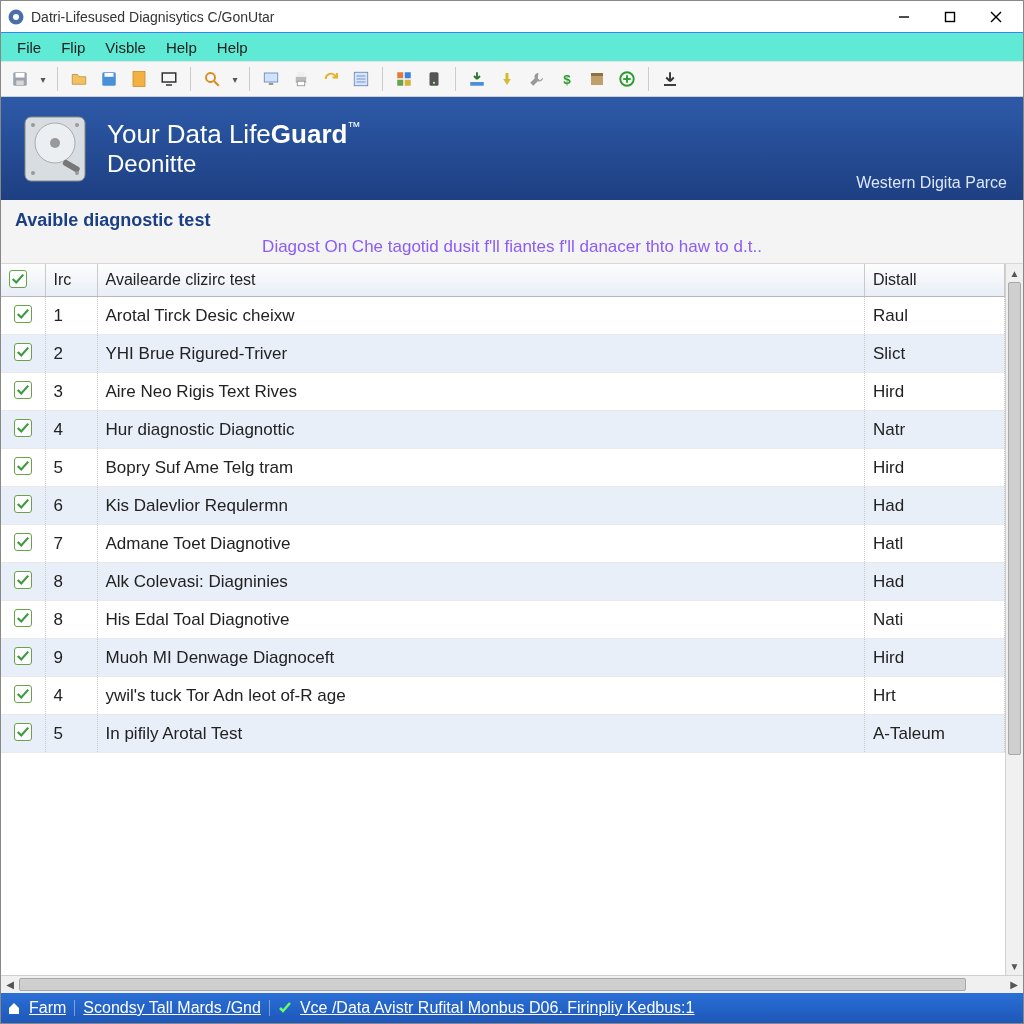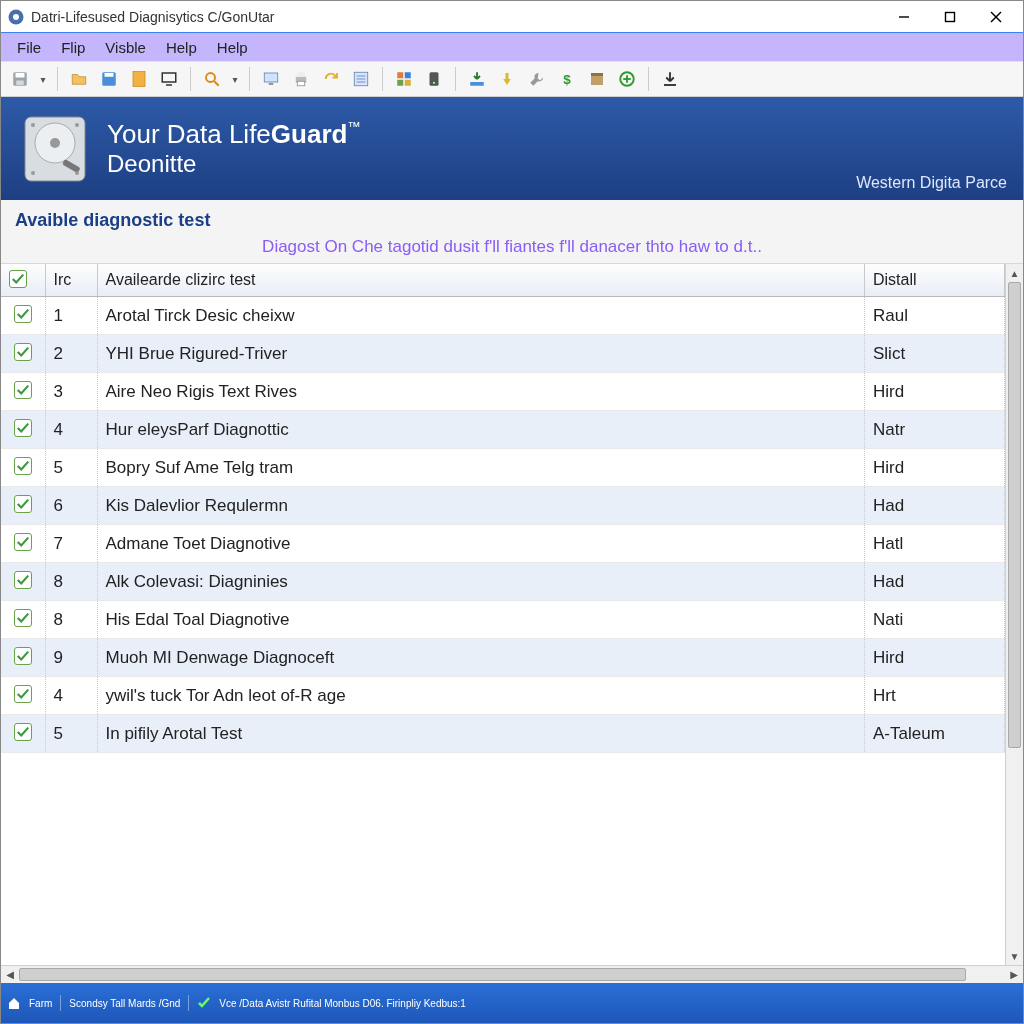--- a/index.html
+++ b/index.html
@@ -8,21 +8,21 @@
 
   
   .titlebar { height: 32px; display: flex; align-items: center; padding: 0 4px; border-bottom: 1px solid #3b82f6; background: #fff; }
   .titlebar .app-icon { width: 18px; height: 18px; margin: 0 6px 0 2px; }
   .titlebar .title { flex: 1; font-size: 14px; color: #333; }
   .win-controls { display: flex; }
   .win-btn { width: 46px; height: 30px; display:flex; align-items:center; justify-content:center; color:#000; cursor:pointer; }
   .win-btn svg { width: 12px; height:12px; }
 
   
-  .menubar { height: 28px; display: flex; align-items: center; padding: 0 6px; background: #c4b5fd; font-size: 15px; color:#222; }
+  .menubar { height: 28px; display: flex; align-items: center; padding: 0 6px; background: #5eead4; font-size: 15px; color:#222; }
   .menubar .menu-item { padding: 3px 10px; cursor:pointer; }
 
   
   .toolbar { height: 36px; display:flex; align-items:center; padding: 2px 6px; background:#f6f6f6; border-top:1px solid #e2e2e2; border-bottom:1px solid #d0d0d0; gap:4px; }
   .tbtn { width:26px; height:26px; display:flex; align-items:center; justify-content:center; border:1px solid transparent; border-radius:3px; cursor:pointer; }
   .tsep { width:1px; height:24px; background:#ccc; margin:0 4px; }
   .tbtn svg { width:18px; height:18px; }
   .dd { width:12px; display:flex; align-items:center; justify-content:center; color:#555; font-size:10px; cursor:pointer; }
 
   
@@ -69,21 +69,21 @@
   .vscroll .track { flex:1; position:relative; }
   .vscroll .thumb { position:absolute; left:2px; right:2px; top:0; height:70%; background:#cfcfcf; border:1px solid #a9a9a9; border-radius:2px; }
 
   
   .hscroll { height:18px; background:#f0f0f0; border-top:1px solid #d0d0d0; display:flex; }
   .hscroll .arrow { width:18px; display:flex; align-items:center; justify-content:center; font-size:10px; color:#555; cursor:pointer; }
   .hscroll .track { flex:1; position:relative; }
   .hscroll .thumb { position:absolute; top:2px; bottom:2px; left:0; width:96%; background:#cfcfcf; border:1px solid #a9a9a9; border-radius:2px; }
 
   
-  .statusbar { height:40px; background: linear-gradient(#2a6fd6,#1e57b8); color:#fff; display:flex; align-items:center; font-size:10px; padding:0 6px; gap:8px; }
+  .statusbar { height:30px; background: linear-gradient(#2a6fd6,#1e57b8); color:#fff; display:flex; align-items:center; font-size:16px; padding:0 6px; gap:8px;text-decoration:underline; }
   .statusbar .sb-sep { width:1px; height:16px; background: rgba(255,255,255,0.4); }
   .statusbar .sb-item { white-space:nowrap; overflow:hidden; text-overflow:ellipsis; }
   .statusbar .sb-chk { width:14px; height:14px; display:inline-flex; align-items:center; justify-content:center; }
 </style>
 </head>
 <body>
 
 <div class="window">
 
   <div class="titlebar">
@@ -328,21 +328,21 @@
               <td>Aire Neo Rigis Text Rives</td>
               <td>Hird</td>
             </tr>
             <tr>
               <td class="chk-cell"><span class="chk-box">
                   <svg viewBox="0 0 16 16">
                     <path d="M2 8l4 4 8-9" fill="none" stroke="#3c9a3c" stroke-width="2.5"></path>
                   </svg>
                 </span></td>
               <td>4</td>
-              <td>Hur eleysParf Diagnottic</td>
+              <td>Hur diagnostic Diagnottic</td>
               <td>Natr</td>
             </tr>
             <tr>
               <td class="chk-cell"><span class="chk-box">
                   <svg viewBox="0 0 16 16">
                     <path d="M2 8l4 4 8-9" fill="none" stroke="#3c9a3c" stroke-width="2.5"></path>
                   </svg>
                 </span></td>
               <td>5</td>
               <td>Bopry Suf Ame Telg tram</td>

